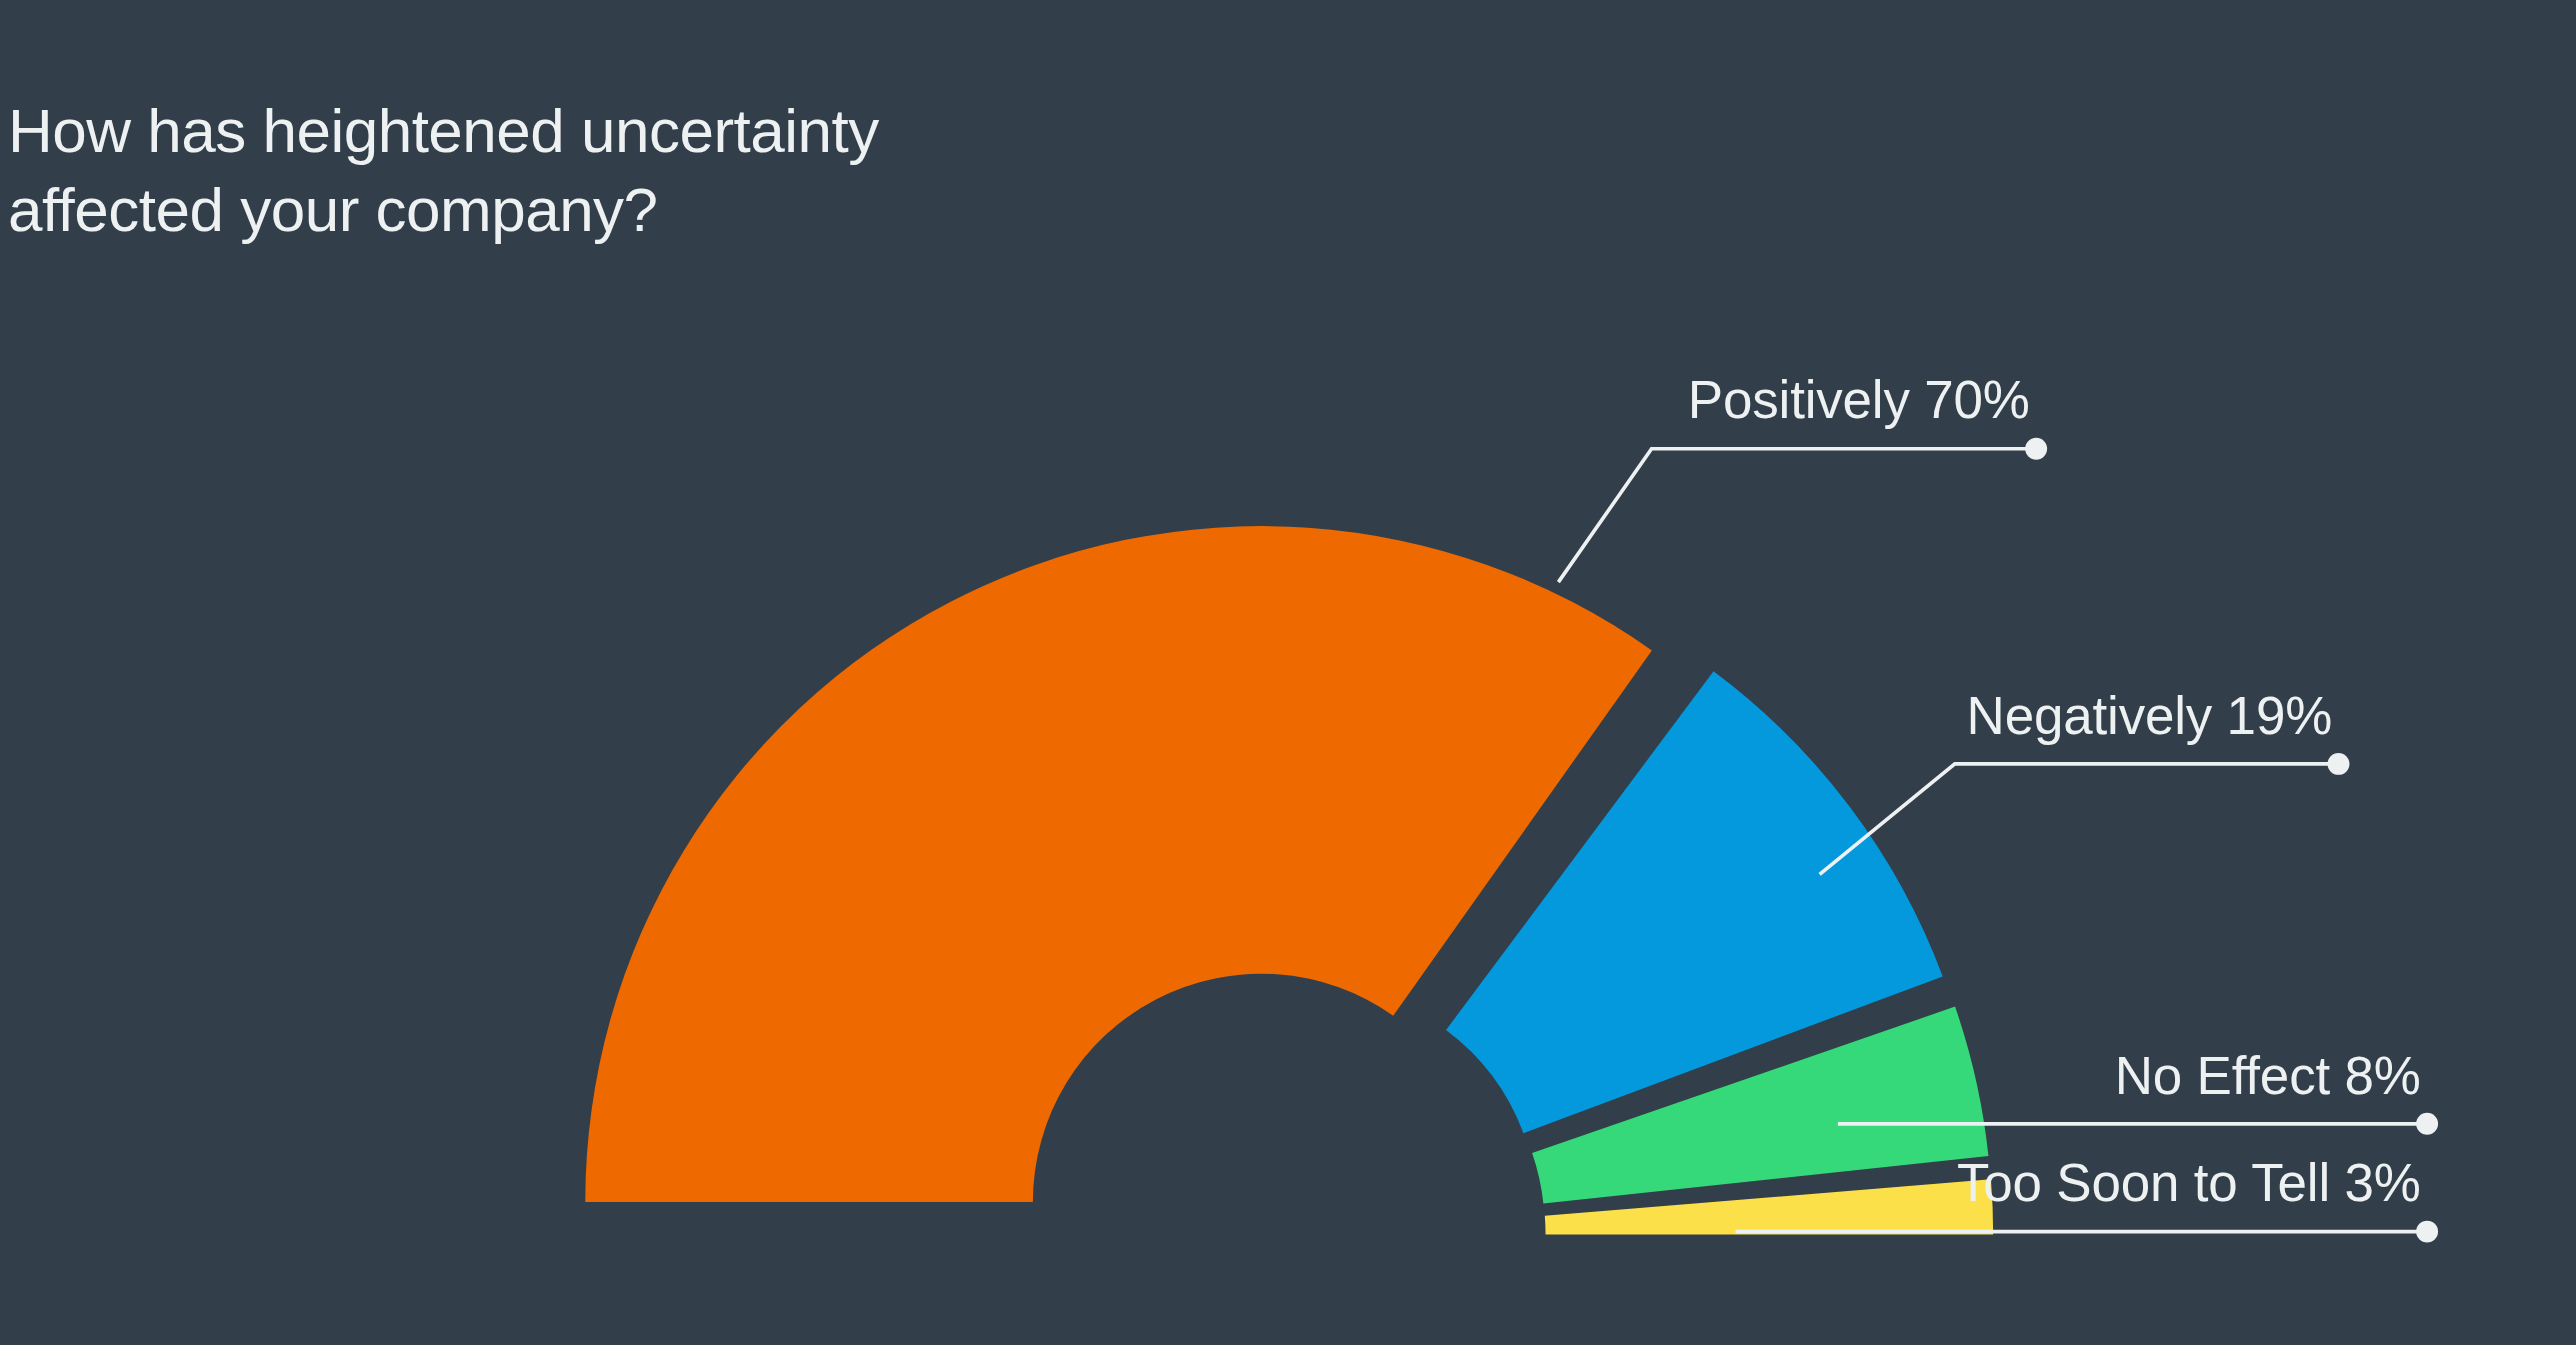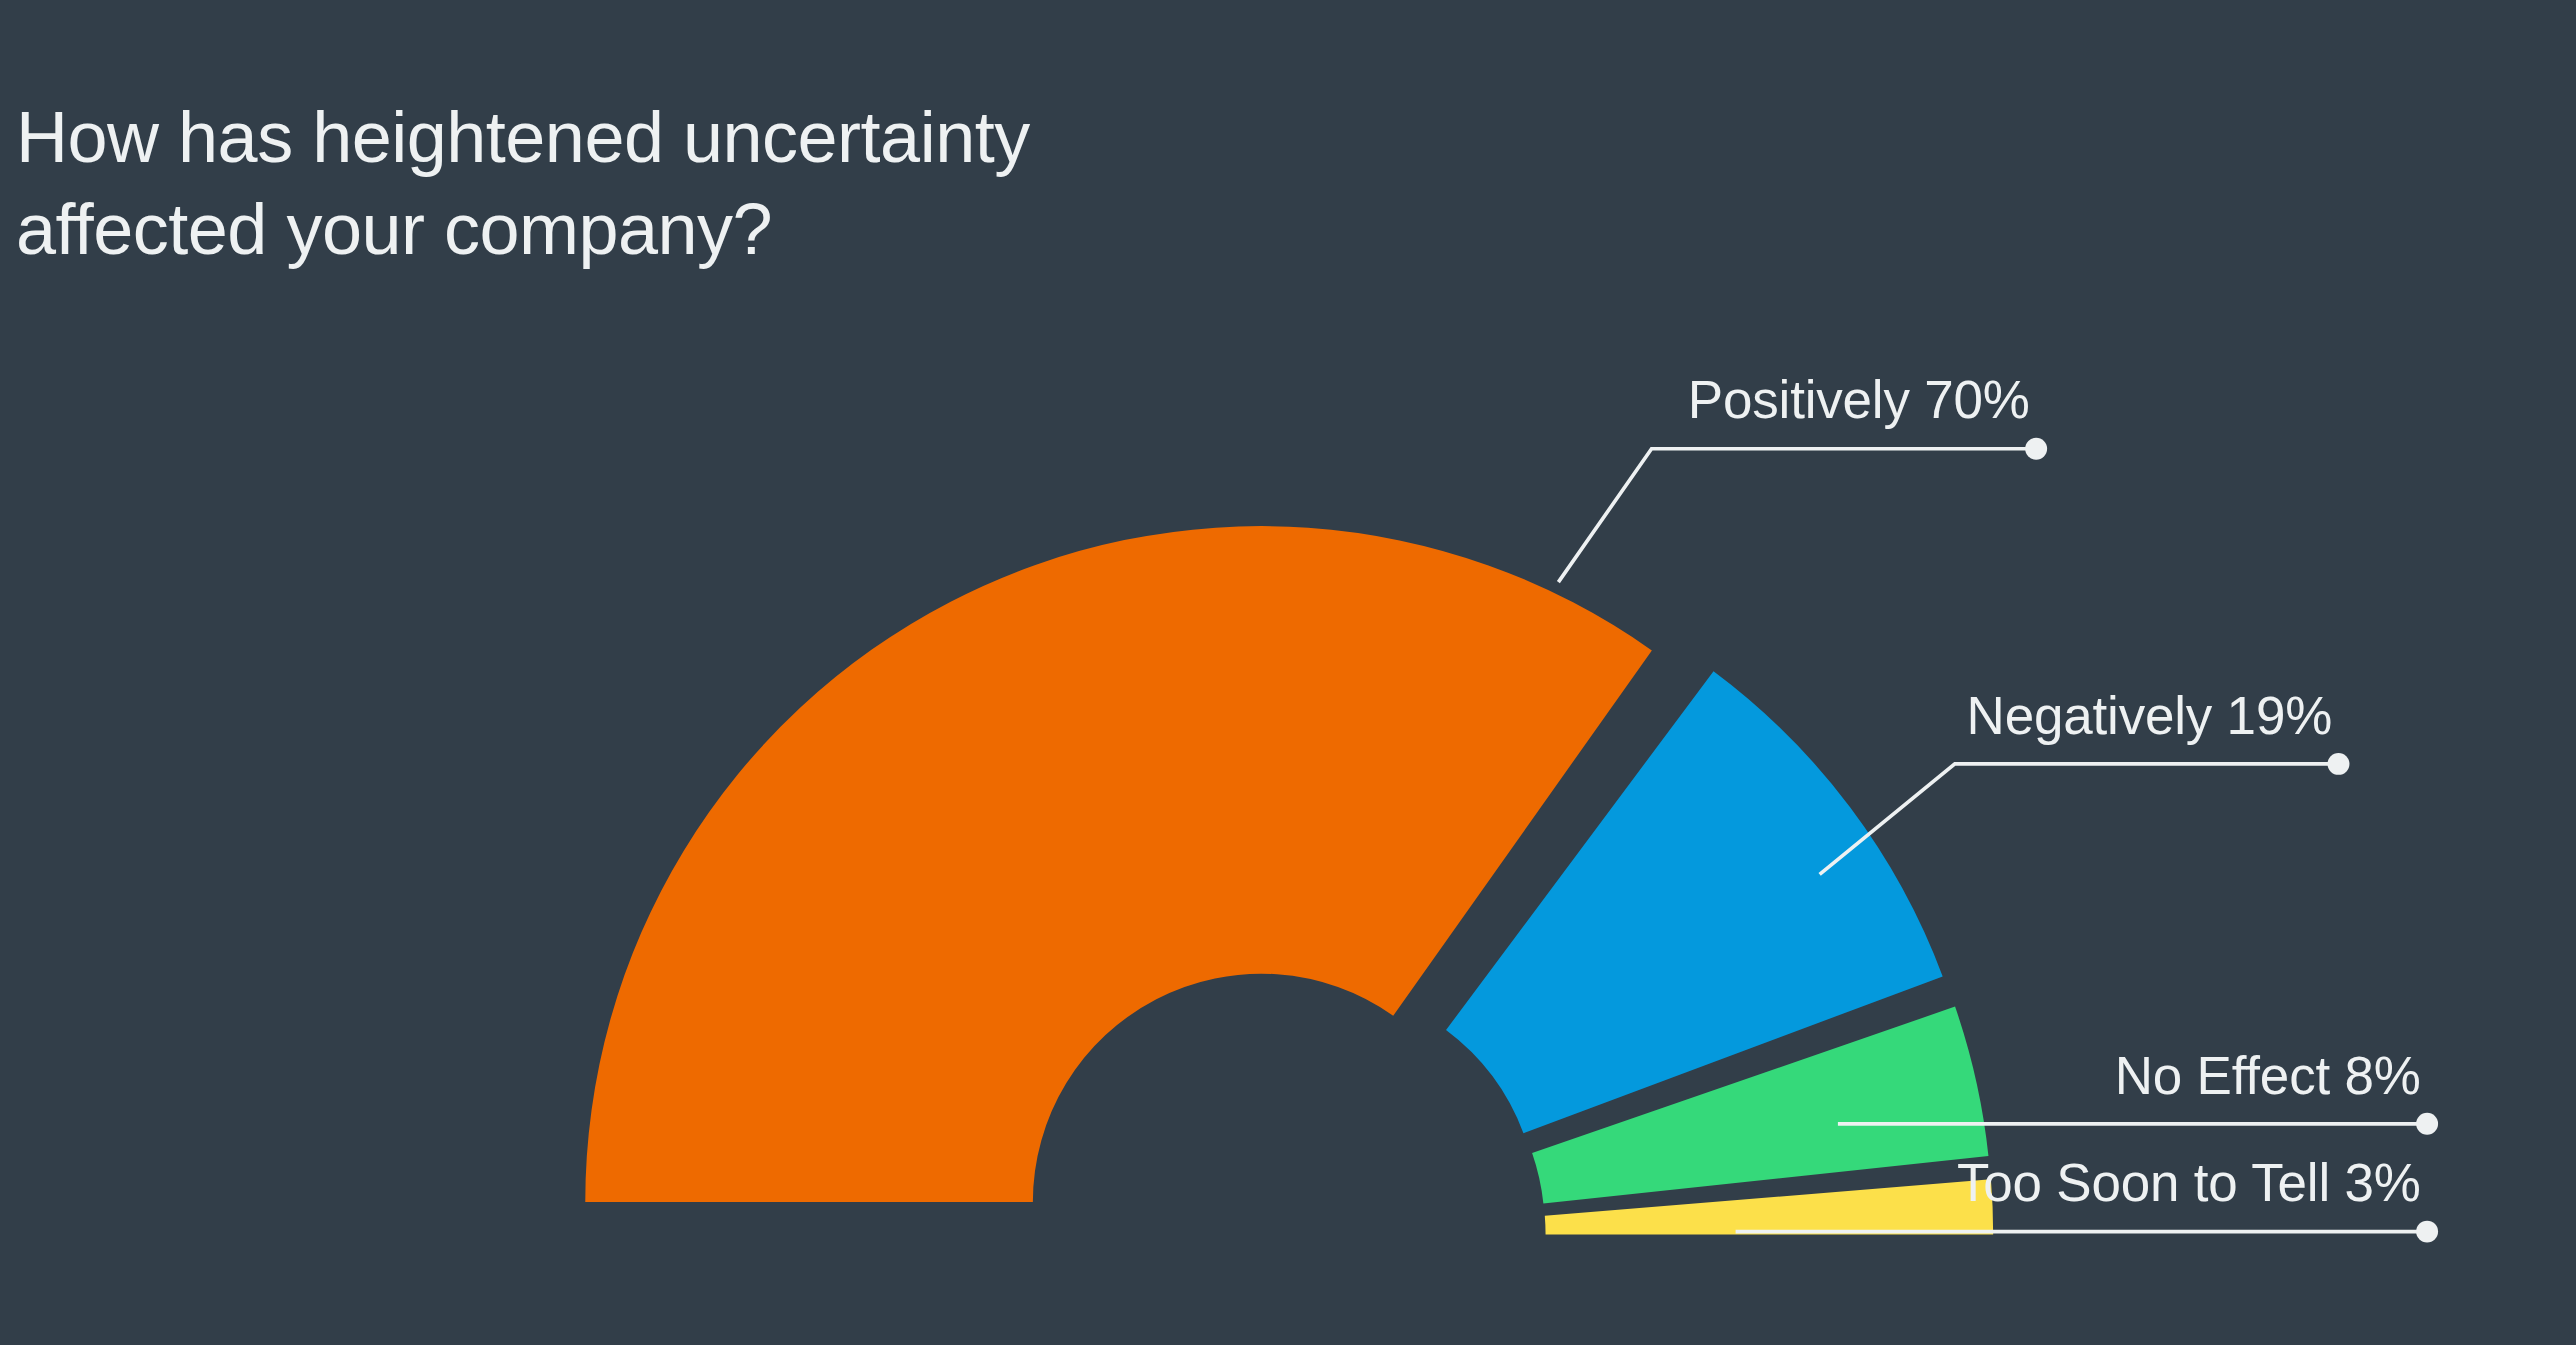--- a/index.html
+++ b/index.html
@@ -14,23 +14,23 @@
     font-family: "Liberation Sans", sans-serif;
     position: relative;
   }
   #root {
     position: absolute;
     inset: 0;
     background: #323e49;
   }
   .title {
     position: absolute;
-    left: 16px;
+    left: 8px;
     top: 91px;
-    font-size: 72px;
+    font-size: 62px;
     line-height: 1.28;
     font-weight: 400;
     color: #eef1f2;
     letter-spacing: -0.5px;
     white-space: pre-line;
     max-width: 1644px;
   }
   svg.chart {
     position: absolute;
     left: 0;

